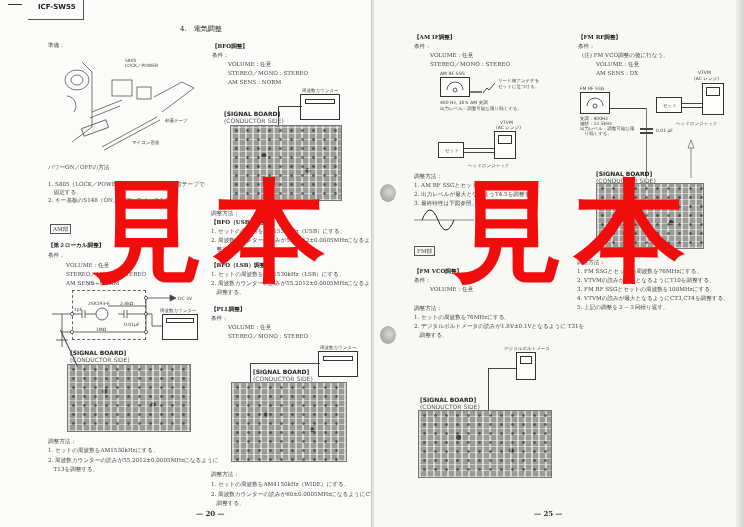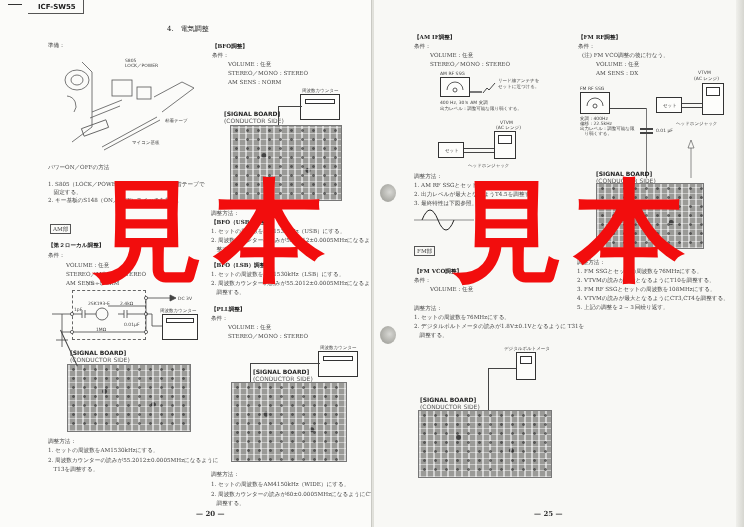--- a/index.html
+++ b/index.html
@@ -10,21 +10,21 @@
   .page-left { left: 0; width: 372px; }
   .page-right { left: 374px; width: 370px; background: #f8f8f5; padding-left: 40px; }
   .spine { position: absolute; left: 371px; top: 0; width: 4px; height: 527px; background: linear-gradient(to right, #bcbcb6, #efefe9, #b0b0aa); }
   .hole { position: absolute; left: 380px; width: 16px; height: 18px; border-radius: 50%; background: radial-gradient(circle at 60% 45%, #d8d8d4 0%, #a8a8a2 70%, #707070 100%); }
   .right-edge { position: absolute; right: 0; top: 0; width: 8px; height: 527px; background: linear-gradient(to right, #f0f0ec, #d6d6d0); }
 
   .abs { position: absolute; }
   .t { position: absolute; font-size: 5.6px; line-height: 8px; white-space: nowrap; color: #444; }
   .bold { font-weight: bold; color: #222; }
 
-  .model-tab { position: absolute; left: 28px; top: 0; width: 56px; height: 14px; border-right: 1px solid #555; border-bottom: 1px solid #555; font-family: "DejaVu Sans", sans-serif; font-size: 7px; font-weight: bold; padding: 3px 0 0 10px; color: #222; }
+  .model-tab { position: absolute; left: 28px; top: 0; width: 56px; height: 20px; border-right: 1px solid #555; border-bottom: 1px solid #555; font-family: "DejaVu Sans", sans-serif; font-size: 7px; font-weight: bold; padding: 3px 0 0 10px; color: #222; }
   .model-tick { position: absolute; left: 8px; top: 4px; width: 14px; height: 1px; background: #333; }
 
   .sec-title { position: absolute; font-size: 7px; color: #222; }
   .boxed { border: 1px solid #555; padding: 0 2px; }
 
   .pcb { position: absolute; background:
       repeating-linear-gradient(90deg, rgba(255,255,255,0.55) 0 2px, transparent 2px 7px),
       repeating-linear-gradient(0deg, rgba(255,255,255,0.45) 0 1px, transparent 1px 6px),
       radial-gradient(circle at 30% 40%, #444 0 2px, transparent 3px),
       radial-gradient(circle at 70% 60%, #444 0 2px, transparent 3px),
@@ -45,21 +45,21 @@
 
   .watermark { position: absolute; font-family: "DejaVu Sans", sans-serif; font-weight: bold; color: #f20d0d; line-height: 1; pointer-events: none; }
 </style>
 </head>
 <body>
 
 <div class="page page-left">
   <div class="model-tick"></div>
   <div class="model-tab">ICF-SW55</div>
 
-  <div class="sec-title" style="left:167px; top:24px;">4.　電気調整</div>
+  <div class="sec-title" style="left:180px; top:24px;">4.　電気調整</div>
 
   <div class="t" style="left:48px; top:41px;">準備：</div>
   <div class="abs" style="left:62px; top:52px; width:140px; height:100px;">
     <svg width="140" height="100" viewBox="0 0 140 100">
       <g fill="none" stroke="#555" stroke-width="0.8">
         <path d="M20 10 L30 20 L30 75 L10 90"></path>
         <ellipse cx="15" cy="28" rx="12" ry="10"></ellipse>
         <ellipse cx="15" cy="28" rx="6" ry="5"></ellipse>
         <rect x="50" y="28" width="20" height="16"></rect>
         <rect x="75" y="35" width="14" height="12"></rect>

